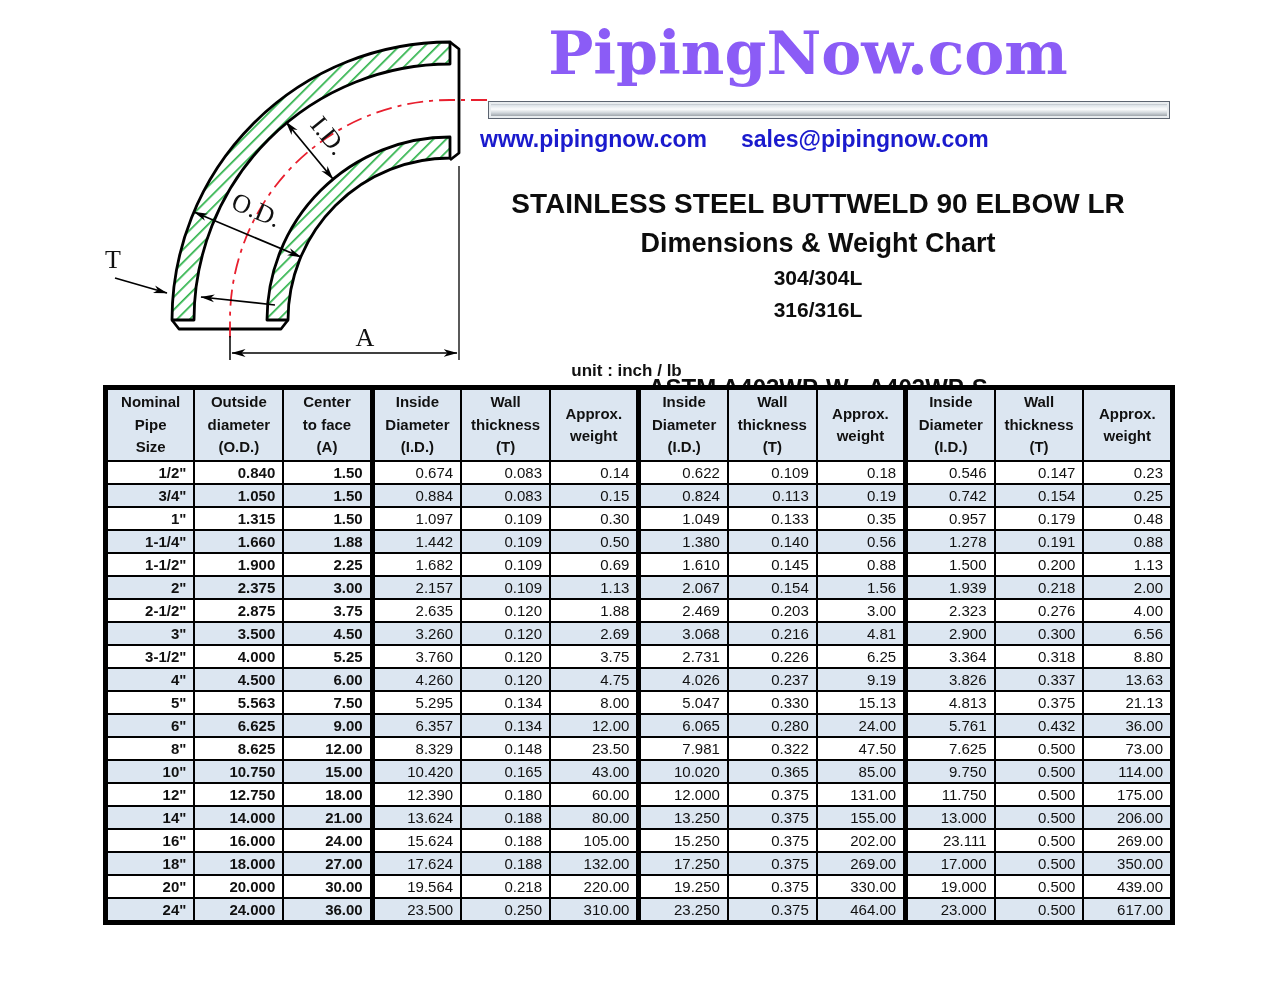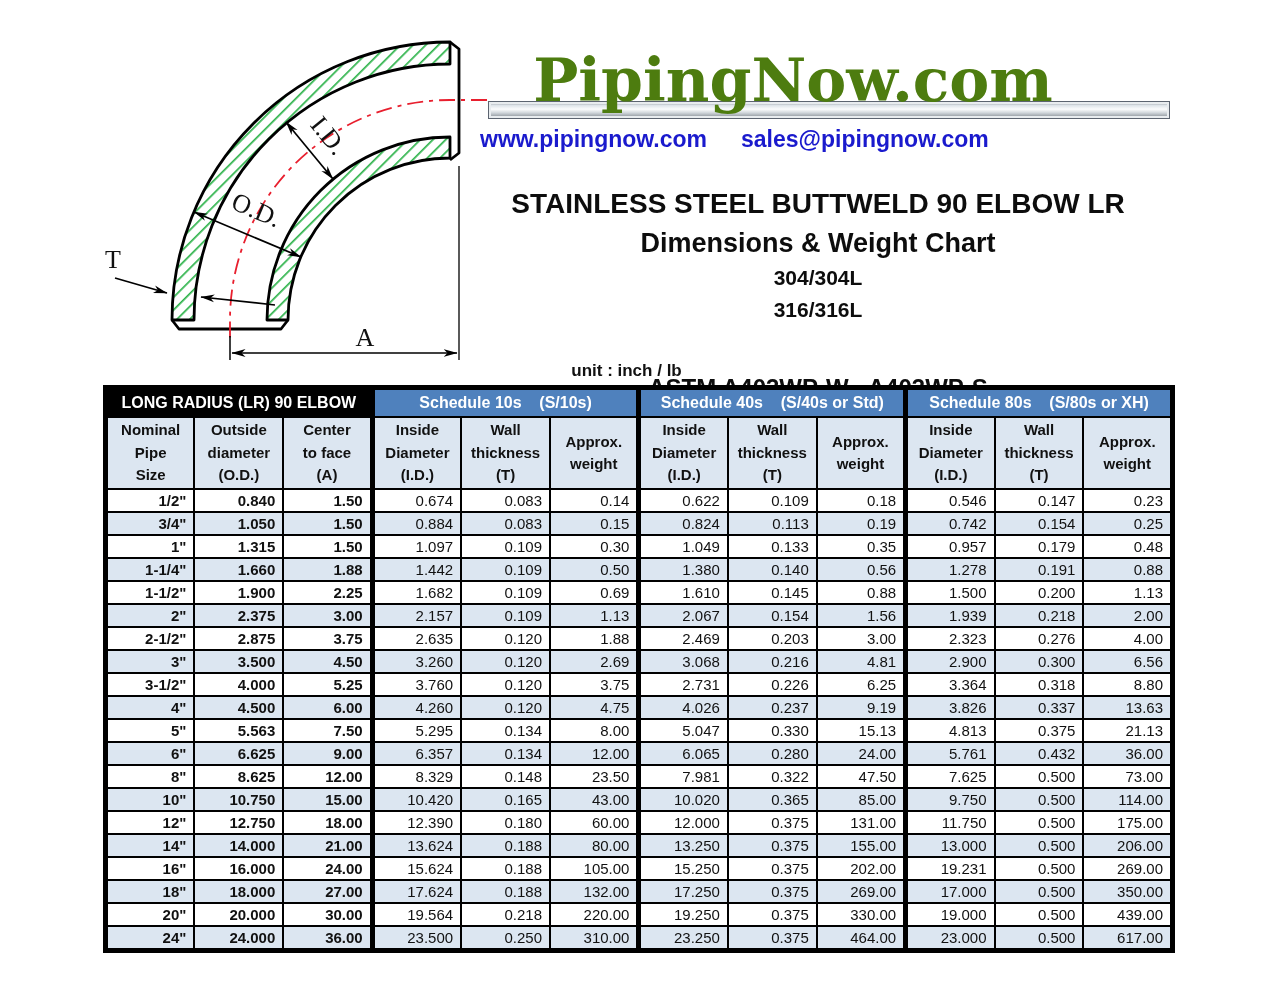--- a/index.html
+++ b/index.html
@@ -4,23 +4,23 @@
 <style>
   html,body{margin:0;padding:0;}
   body{
     width:1280px;height:989px;background:#ffffff;position:relative;overflow:hidden;
     font-family:"Liberation Sans",sans-serif;color:#111;
   }
   .abs{position:absolute;}
 
   
   #logo-text{
-    left:453px;top:20px;width:680px;text-align:center;z-index:3;
+    left:468px;top:20px;width:680px;text-align:center;z-index:3;
     font-family:"DejaVu Serif",serif;font-weight:bold;font-size:60px;
-    color:#4d7c0f;letter-spacing:0px;line-height:1.1;margin-top:27px;
+    color:#8b5cf6;letter-spacing:0px;line-height:1.1;
   }
   #pipe-bar{
     left:488px;top:101px;width:680px;height:16px;z-index:2;
     border:1px solid #5c6470;
     background:linear-gradient(180deg,#8f959c 0%,#dfe5ea 22%,#fbfcfd 45%,#cfd5da 68%,#7f868d 100%);
     box-shadow:inset 0 0 0 2px #e8ecef;
   }
   #contact-line{
     left:480px;top:126px;width:680px;
     font-size:23px;font-weight:bold;color:#1a1acd;
@@ -115,26 +115,20 @@
 
 <div id="title-main" class="abs title">STAINLESS STEEL BUTTWELD 90 ELBOW LR</div>
 <div id="title-sub" class="abs title">Dimensions &amp; Weight Chart</div>
 <div id="grade-1" class="abs title">304/304L</div>
 <div id="grade-2" class="abs title">316/316L</div>
 <div id="astm-spec" class="abs title">ASTM A403WP-W   A403WP-S</div>
 <div id="unit-note" class="abs">unit : inch / lb</div>
 
 <table id="dim-table">
   <thead>
-      <tr class="ghead">
-        <th class="black" colspan="3">LONG RADIUS (LR) 90 ELBOW</th>
-        <th class="gs" colspan="3">Schedule 10s    (S/10s)</th>
-        <th class="gs" colspan="3">Schedule 40s    (S/40s or Std)</th>
-        <th class="gs" colspan="3">Schedule 80s    (S/80s or XH)</th>
-      </tr>
       <tr class="chead">
         <th>Nominal
 Pipe
 Size</th>
         <th>Outside
 diameter
 (O.D.)</th>
         <th>Center
 to face
 (A)</th>
@@ -392,21 +386,21 @@
       <tr>
         <td class="b">16"</td>
         <td class="b">16.000</td>
         <td class="b">24.00</td>
         <td class="gs">15.624</td>
         <td>0.188</td>
         <td>105.00</td>
         <td class="gs">15.250</td>
         <td>0.375</td>
         <td>202.00</td>
-        <td class="gs">19.231</td>
+        <td class="gs">23.111</td>
         <td>0.500</td>
         <td>269.00</td>
       </tr>
       <tr>
         <td class="b">18"</td>
         <td class="b">18.000</td>
         <td class="b">27.00</td>
         <td class="gs">17.624</td>
         <td>0.188</td>
         <td>132.00</td>

